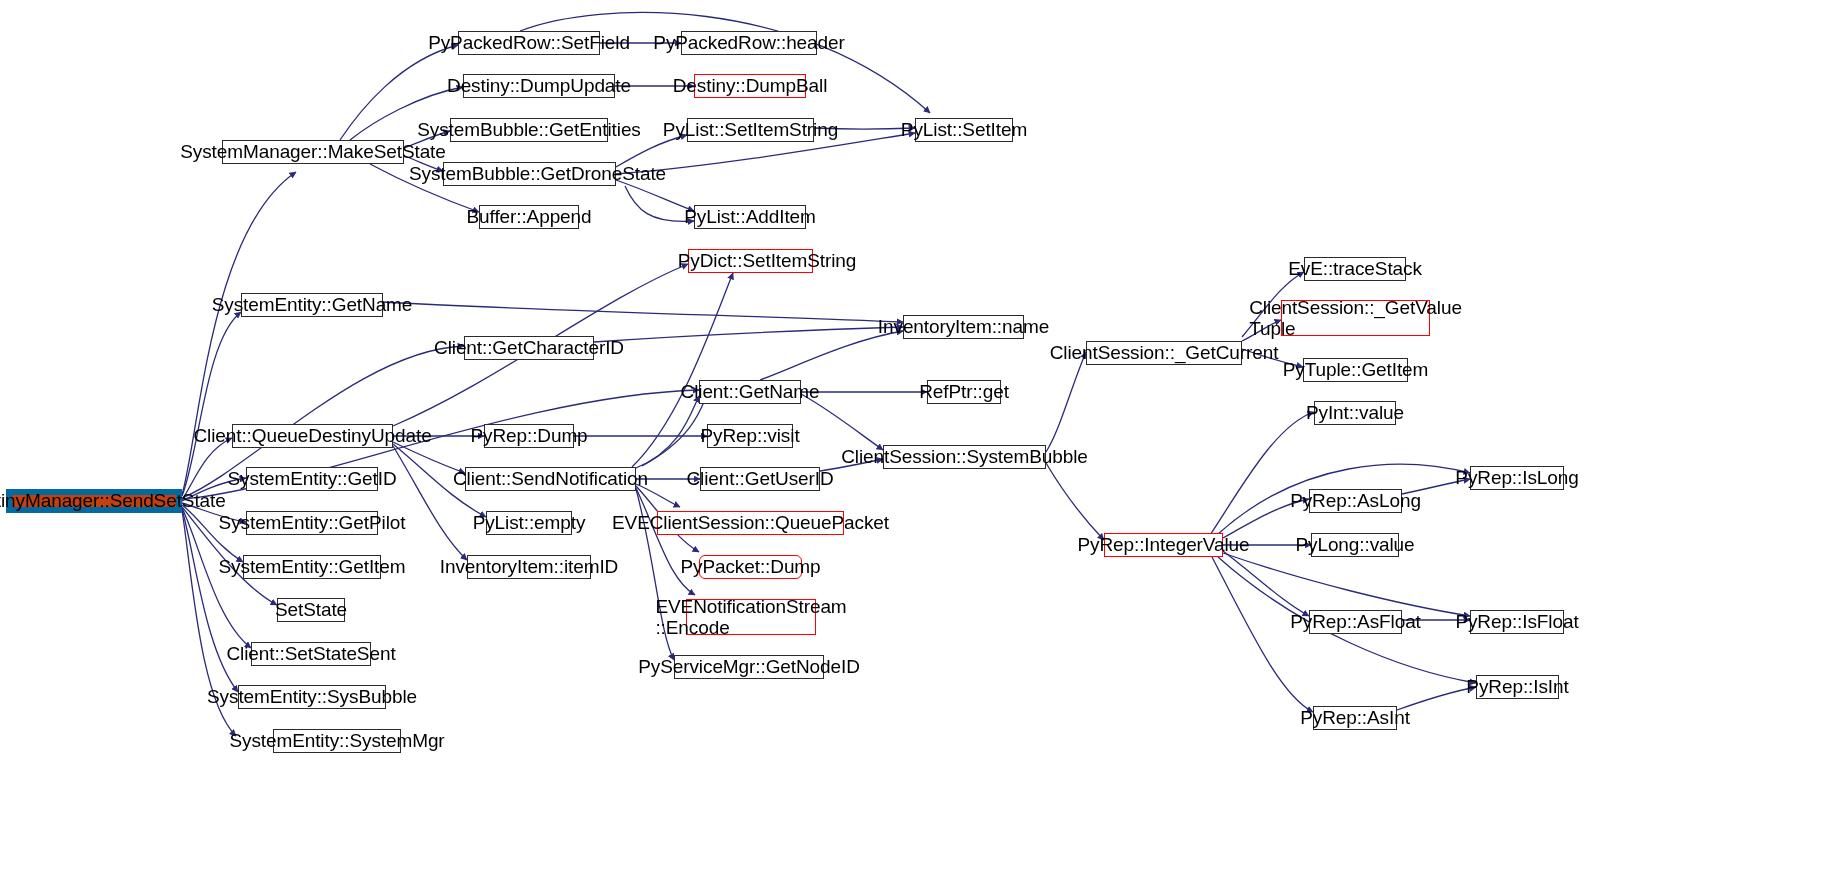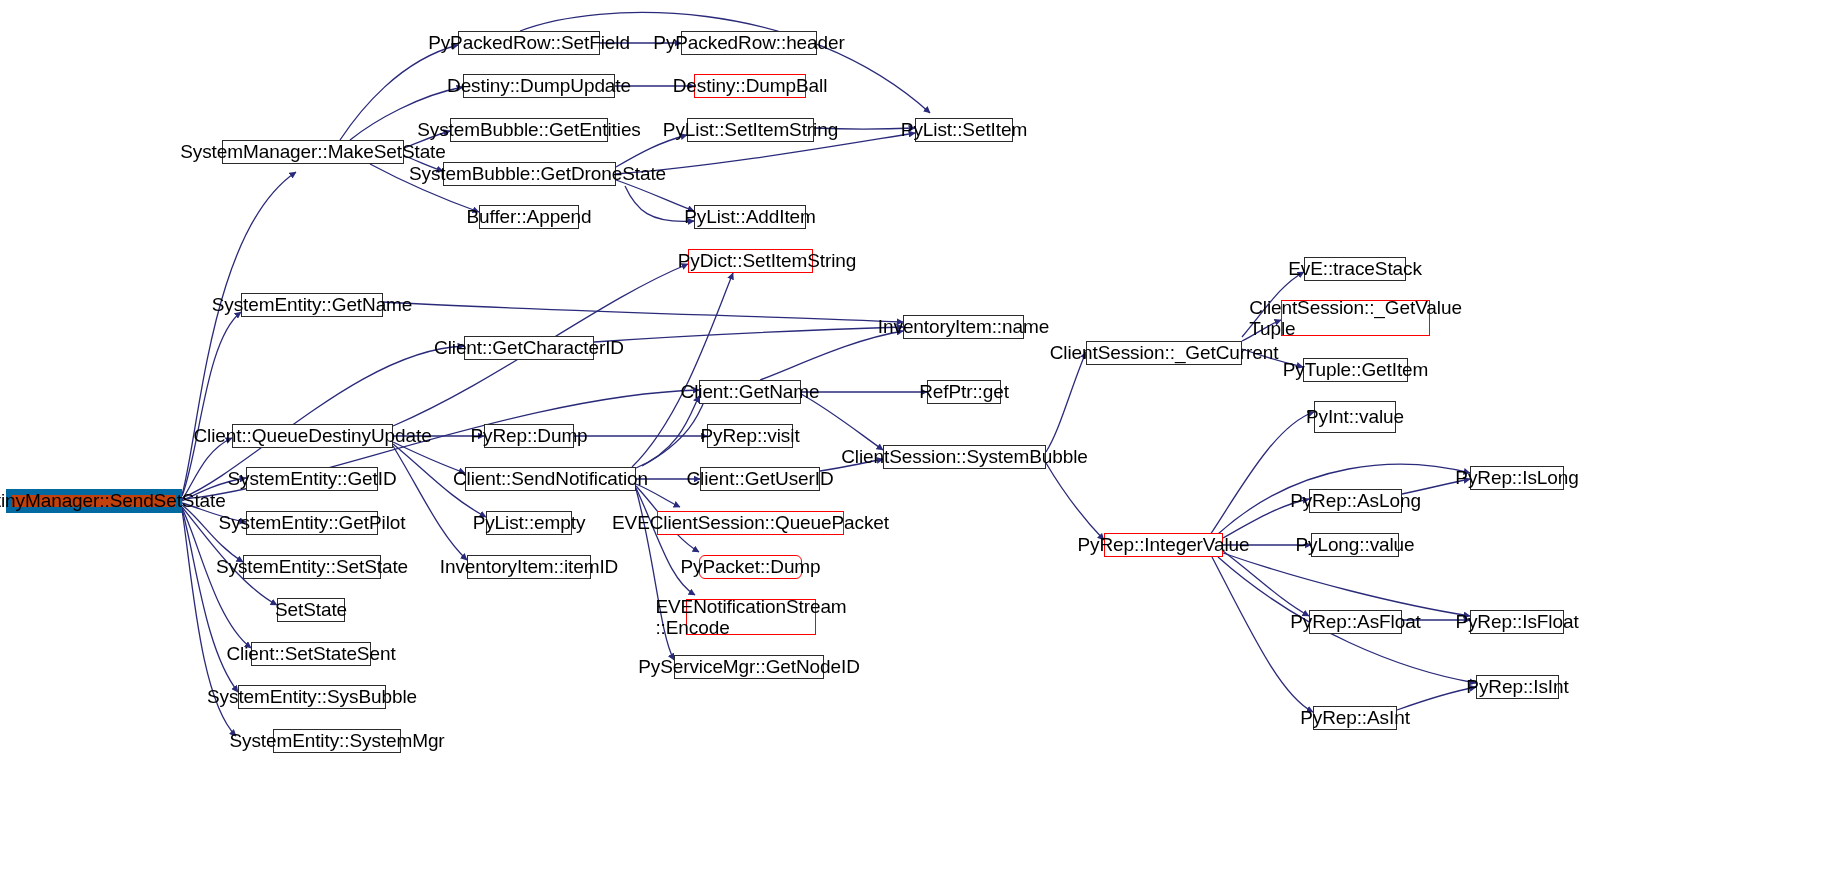--- a/index.html
+++ b/index.html
@@ -141,32 +141,32 @@
     <div class="node" style="left: 927px; top: 380px; width: 74px; height: 24px;">RefPtr::get</div>
     <div class="node" style="left: 1086px; top: 333px; width: 156px; height: 24px; margin-top: 8px;">ClientSession::_GetCurrent</div>
     <div class="node" style="left: 1304px; top: 257px; width: 102px; height: 24px;">EvE::traceStack</div>
     <div class="node alert" style="left: 1281px; top: 300px; width: 149px; height: 36px;">ClientSession::_GetValue
 Tuple</div>
     <div class="node" style="left: 1303px; top: 358px; width: 105px; height: 24px;">PyTuple::GetItem</div>
     <div class="node" style="left: 232px; top: 424px; width: 161px; height: 24px;">Client::QueueDestinyUpdate</div>
     <div class="node" style="left: 484px; top: 424px; width: 90px; height: 24px;">PyRep::Dump</div>
     <div class="node" style="left: 707px; top: 424px; width: 86px; height: 24px;">PyRep::visit</div>
     <div class="node" style="left: 883px; top: 445px; width: 163px; height: 24px;">ClientSession::SystemBubble</div>
-    <div class="node" style="left: 1314px; top: 401px; width: 82px; height: 32px;">PyInt::value</div>
+    <div class="node" style="left: 1314px; top: 401px; width: 82px; height: 24px;">PyInt::value</div>
     <div class="node" style="left: 1470px; top: 466px; width: 94px; height: 24px;">PyRep::IsLong</div>
     <div class="node" style="left: 1309px; top: 489px; width: 93px; height: 24px;">PyRep::AsLong</div>
     <div class="node" style="left: 246px; top: 467px; width: 132px; height: 24px;">SystemEntity::GetID</div>
     <div class="node" style="left: 465px; top: 467px; width: 171px; height: 24px;">Client::SendNotification</div>
     <div class="node" style="left: 700px; top: 467px; width: 120px; height: 24px;">Client::GetUserID</div>
     <div class="node alert" style="left: 1104px; top: 533px; width: 119px; height: 24px;">PyRep::IntegerValue</div>
     <div class="node" style="left: 1311px; top: 533px; width: 88px; height: 24px;">PyLong::value</div>
     <div class="node" style="left: 246px; top: 511px; width: 132px; height: 24px;">SystemEntity::GetPilot</div>
     <div class="node" style="left: 486px; top: 511px; width: 86px; height: 24px;">PyList::empty</div>
     <div class="node alert" style="left: 657px; top: 511px; width: 187px; height: 24px;">EVEClientSession::QueuePacket</div>
-    <div class="node" style="left: 243px; top: 555px; width: 138px; height: 24px;">SystemEntity::SetState</div>
+    <div class="node" style="left: 243px; top: 555px; width: 138px; height: 24px;">SystemEntity::GetItem</div>
     <div class="node" style="left: 467px; top: 555px; width: 124px; height: 24px;">InventoryItem::itemID</div>
     <div class="node alert" style="left: 699px; top: 555px; width: 103px; height: 24px; border-radius: 6px;">PyPacket::Dump</div>
     <div class="node" style="left: 277px; top: 598px; width: 68px; height: 24px;">SetState</div>
     <div class="node" style="left: 1309px; top: 610px; width: 93px; height: 24px;">PyRep::AsFloat</div>
     <div class="node" style="left: 1470px; top: 610px; width: 94px; height: 24px;">PyRep::IsFloat</div>
     <div class="node alert" style="left: 686px; top: 599px; width: 130px; height: 36px;">EVENotificationStream
 ::Encode</div>
     <div class="node" style="left: 251px; top: 642px; width: 120px; height: 24px;">Client::SetStateSent</div>
     <div class="node" style="left: 674px; top: 655px; width: 150px; height: 24px;">PyServiceMgr::GetNodeID</div>
     <div class="node" style="left: 1476px; top: 675px; width: 83px; height: 24px;">PyRep::IsInt</div>

